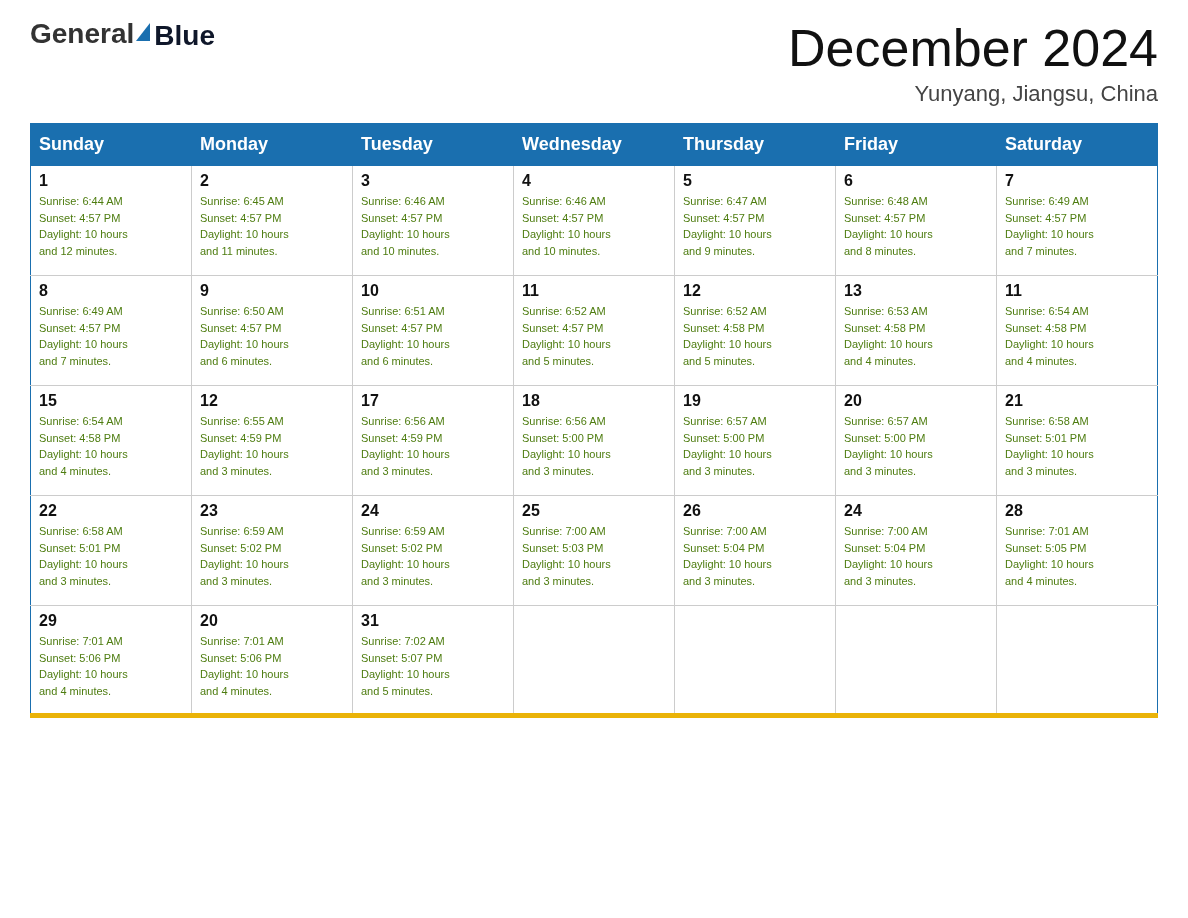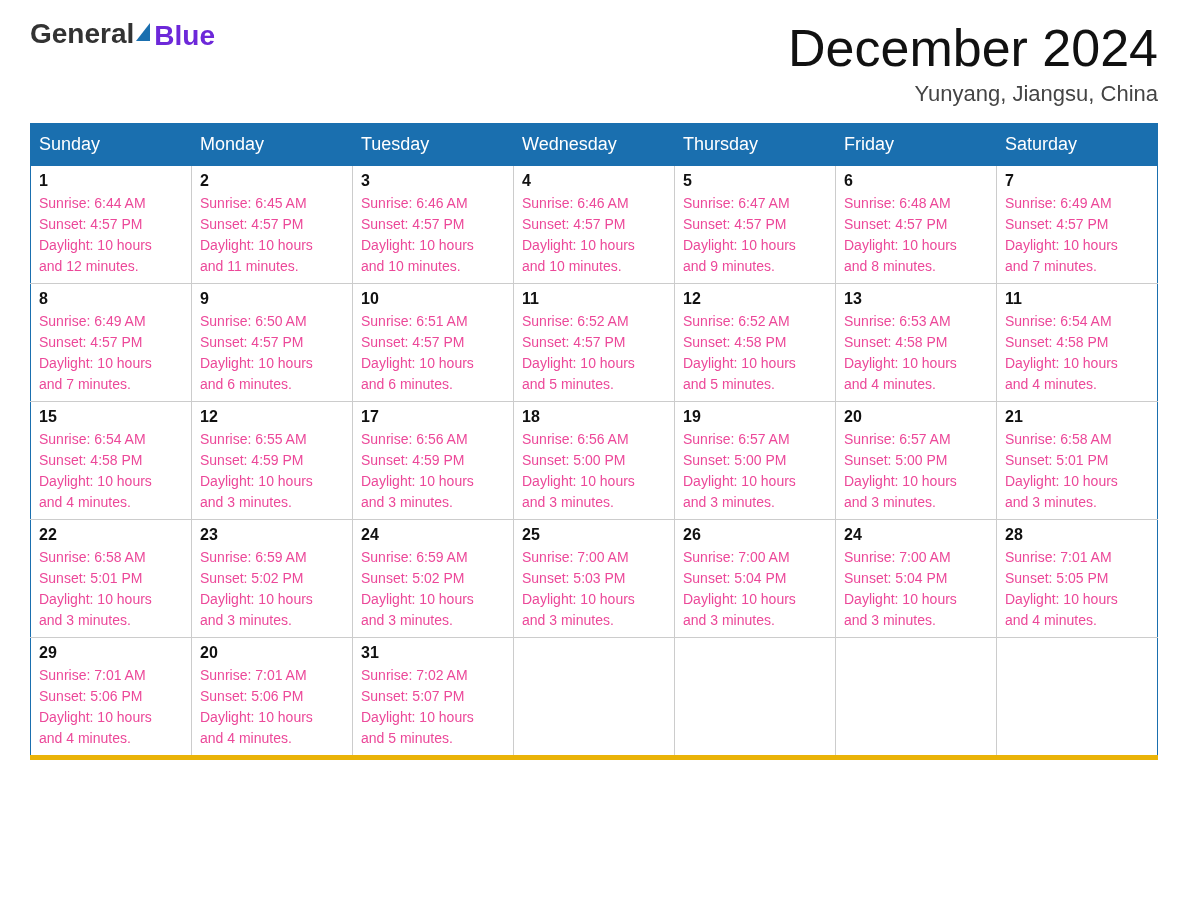--- a/index.html
+++ b/index.html
@@ -35,21 +35,21 @@
       width: 0;
       height: 0;
       border-left: 14px solid transparent;
       border-bottom: 18px solid #1a6faf;
       margin: 0 2px;
       vertical-align: middle;
       position: relative;
       top: -2px;
     }
     .logo-blue {
-      color: #6d28d9;
+      color: #0f172a;
       font-size: 28px;
       font-weight: bold;
     }
     .title-area {
       text-align: right;
     }
     .calendar-title {
       font-size: 52px;
       font-weight: normal;
       color: #111;
@@ -63,21 +63,21 @@
     }
     .calendar-table {
       width: 100%;
       border-collapse: collapse;
       border: 1px solid #1a6faf;
     }
     .calendar-table th {
       background: #1a6faf;
       color: #fff;
       font-size: 18px;
-      font-weight: normal;
+      font-weight: bold;
       padding: 10px 8px;
       text-align: left;
       border: 1px solid #1a6faf;
     }
     .calendar-table td {
       vertical-align: top;
       padding: 6px 8px;
       border: 1px solid #ccc;
       font-size: 13px;
       color: #333;
@@ -86,23 +86,23 @@
       height: 110px;
     }
     .day-num {
       font-size: 16px;
       font-weight: bold;
       color: #111;
       display: block;
       margin-bottom: 3px;
     }
     .day-info {
-      font-size: 14px;
+      font-size: 11px;
       line-height: 1.5;
-      color: #ec4899;
+      color: #4d7c0f;
     }
     .empty-cell {
       background: #fff;
     }
     tr:last-child td {
       border-bottom: 5px solid #eab308;
     }
     tr td:first-child {
       border-left: 1px solid #1a6faf;
     }

